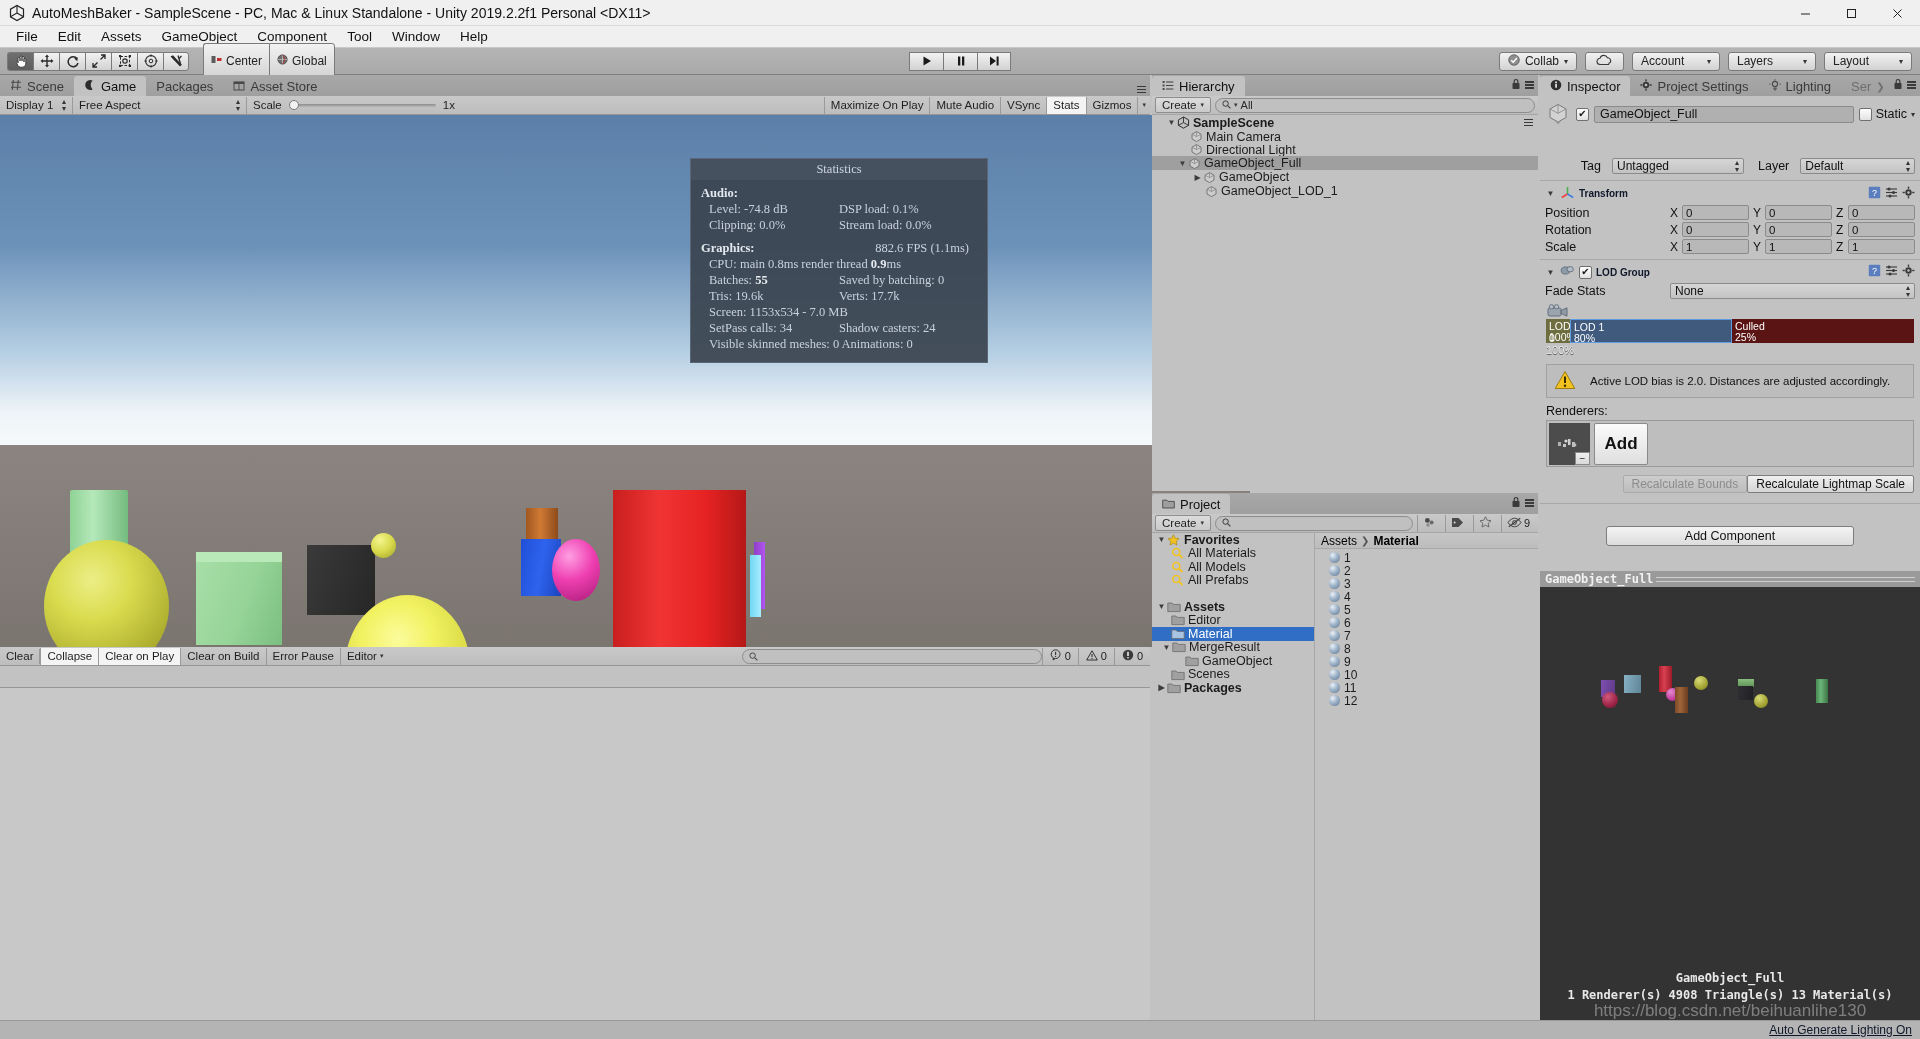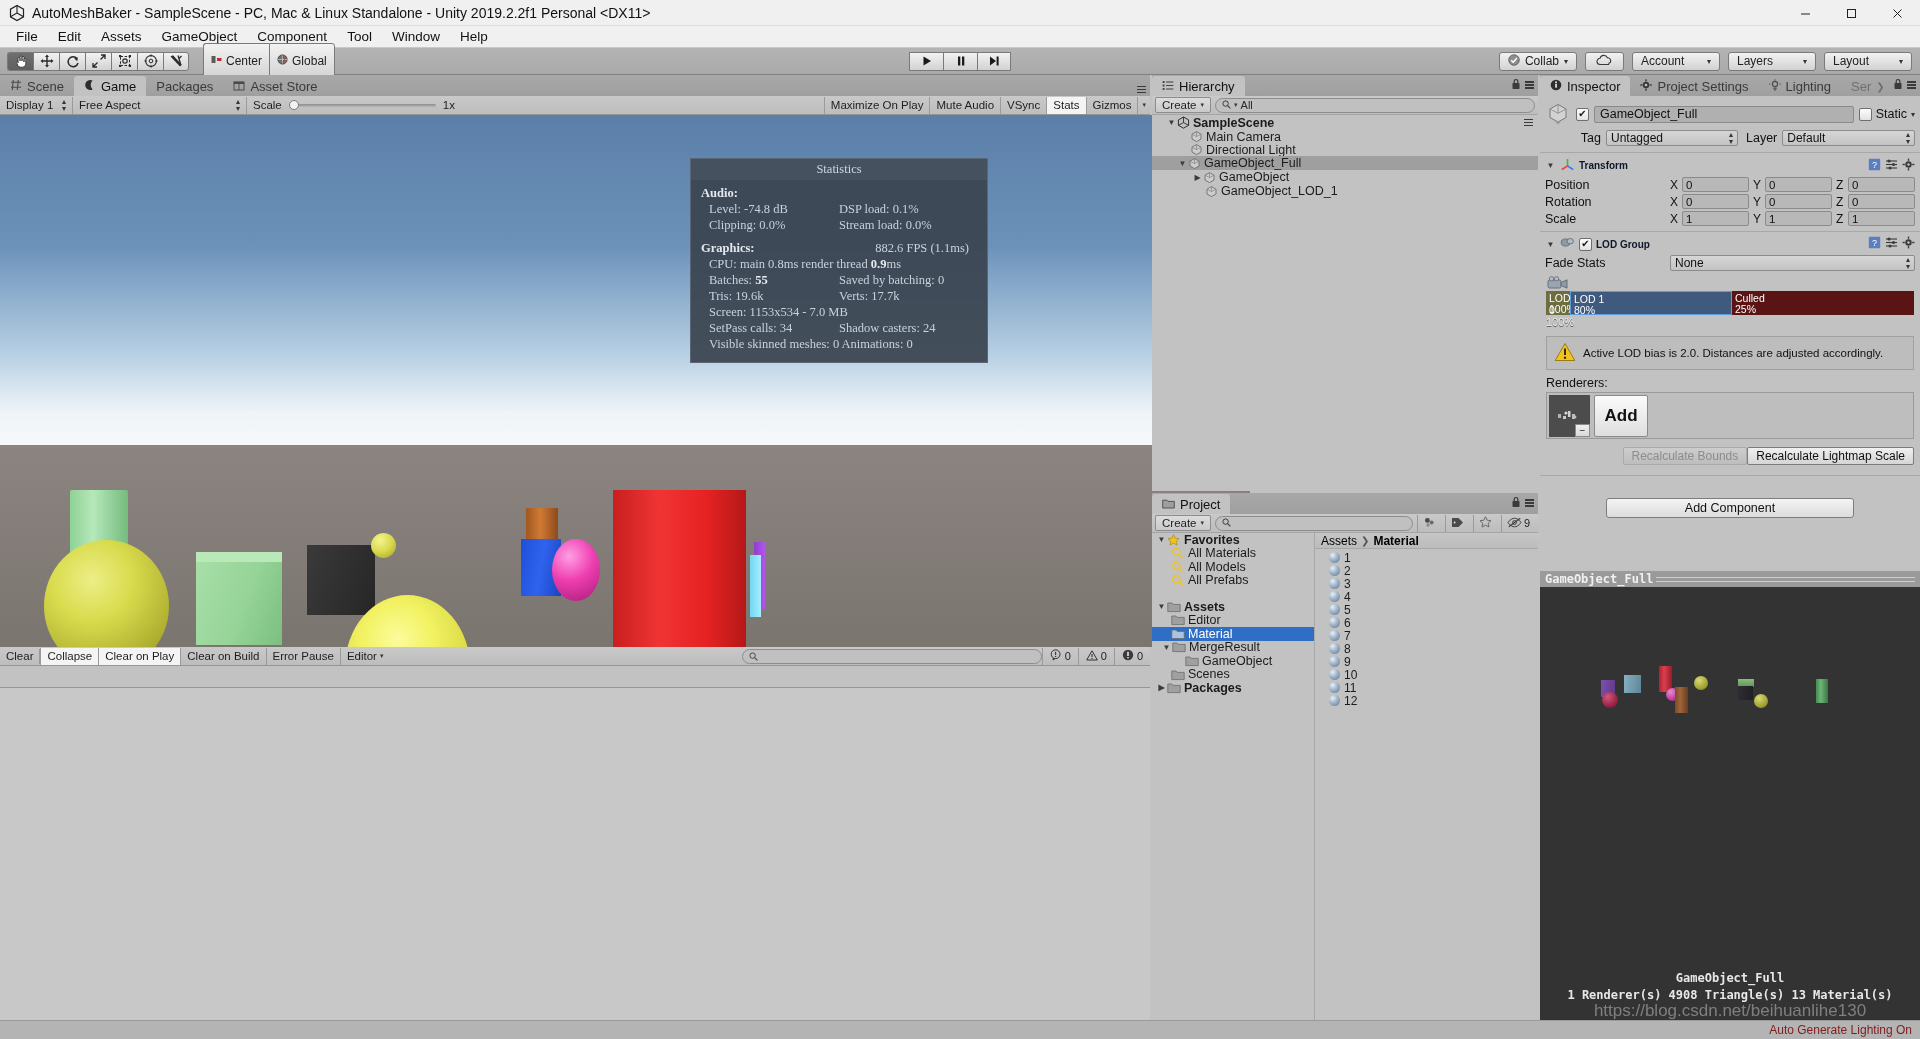--- a/index.html
+++ b/index.html
@@ -183,21 +183,21 @@
 
   
   #inspectorpanel { left:1540px; top:75px; width:380px; height:964px; }
   .insp-body { position:absolute; left:0; top:21px; width:380px; height:943px; background:#c2c2c2; overflow:hidden; }
   .insp-head { display:flex; align-items:center; padding:5px 5px 3px 5px; gap:5px; }
   .gocube { width:26px; height:26px; position:relative; }
   .cb { width:13px; height:13px; background:linear-gradient(#fdfdfd,#e2e2e2); border:1px solid #6f6f6f; border-radius:2px; display:flex; align-items:center; justify-content:center; }
   .cb.checked::after { content:"✔"; font-size:10px; color:#1b1b1b; line-height:1; }
   .namefield { flex:1; height:17px; background:#b0b0b0; border:1px solid #8b8b8b; border-radius:2px; font-size:12.5px; color:#111; display:flex; align-items:center; padding:0 5px; }
   .staticwrap { display:flex; align-items:center; gap:4px; font-size:12.5px; color:#111; }
-  .taglayer { display:flex; align-items:center; gap:5px; padding:0 5px 4px 5px; }
+  .taglayer { display:flex; align-items:center; gap:11px; padding:0 5px 4px 5px;margin-top:28px; }
   .lbl { font-size:12.5px; color:#111; }
   .dropdown { height:16px; background:linear-gradient(#d6d6d6,#c3c3c3); border:1px solid #8b8b8b; border-radius:2px; display:flex; align-items:center; padding:0 4px; font-size:12px; color:#111; }
   .dropdown .arrows { margin-left:auto; font-size:8px; line-height:7px; color:#333; }
   .sep { height:1px; background:#a8a8a8; margin:2px 0; }
 
   .comp-header { display:flex; align-items:center; gap:4px; padding:2px 5px; background:#c2c2c2; }
   .comp-title { font-weight:bold; font-size:10px; color:#0f172a; }
   .comp-icons { margin-left:auto; display:flex; align-items:center; gap:4px; }
   .prop-row { display:flex; align-items:center; padding:1px 5px; gap:0; }
   .prop-label { width:125px; font-size:12.5px; color:#111; }
@@ -211,21 +211,21 @@
   .lodbar { margin:1px 6px 0 6px; height:24px; display:flex; position:relative; border:none; }
   .lodseg { position:relative; overflow:hidden; font-size:10.5px; color:#fff; }
   .lodseg .l1 { position:absolute; left:3px; top:1px; }
   .lodseg .l2 { position:absolute; left:3px; top:12px; }
   .lod-0 { background:#6d6d3f; width:24px; }
   .lod-1 { background:#3f5a7d; border:1px solid #5f9be0; flex:1; }
   .lod-culled { background:#5a1414; width:182px; }
   .lodpct { margin:1px 0 0 6px; font-size:11px; color:#eaeaea; text-shadow:0 1px 0 #555; }
   .helpbox {
     margin:8px 6px 0 6px; min-height:30px; background:#bdbdbd; border:1px solid #a0a0a0;
-    display:flex; align-items:center; gap:7px; padding:5px 7px; font-size:11.5px; color:#111;
+    display:flex; align-items:center; gap:14px; padding:5px 7px; font-size:11.5px; color:#111;
   }
   .renderers-label { padding:6px 6px 2px 6px; font-size:12.5px; color:#111; }
   .renderbox { margin:0 6px; height:47px; background:#bebebe; border:1px solid #9a9a9a; display:flex; align-items:center; padding:2px; gap:4px; }
   .rthumb { width:41px; height:42px; background:#4c4c4c; position:relative; }
   .rthumb .minus { position:absolute; right:0; bottom:0; width:15px; height:13px; background:linear-gradient(#f0f0f0,#d8d8d8); border:1px solid #8a8a8a; display:flex; align-items:center; justify-content:center; font-size:10px; color:#222;}
   .addbtn { width:54px; height:42px; background:linear-gradient(#fbfbfb,#dedede); border:1px solid #8a8a8a; border-radius:2px; display:flex; align-items:center; justify-content:center; font-size:17px; font-weight:bold; color:#111; }
   .btnrow { display:flex; justify-content:flex-end; padding:8px 6px 0 6px; }
   .graybtn { height:18px; padding:0 8px; display:flex; align-items:center; font-size:12px; color:#8d8d8d; background:linear-gradient(#cdcdcd,#bdbdbd); border:1px solid #aaaaaa; border-radius:2px; }
   .normbtn { height:18px; padding:0 8px; display:flex; align-items:center; font-size:12px; color:#111; background:linear-gradient(#f0f0f0,#d5d5d5); border:1px solid #7d7d7d; border-radius:2px; }
   .addcomp { margin:22px auto 0; width:248px; height:20px; background:linear-gradient(#f4f4f4,#dcdcdc); border:1px solid #7d7d7d; border-radius:3px; display:flex; align-items:center; justify-content:center; font-size:12.5px; color:#111; }
@@ -234,21 +234,21 @@
   .previewpanel { position:absolute; left:0; bottom:0; width:380px; height:468px; background:#333333; }
   .preview-titlebar { height:16px; background:#9a9a9a; display:flex; align-items:center; padding:0 5px; position:relative; }
   .preview-title { font-size:12px; font-weight:bold; color:#f0f0f0; font-family:"DejaVu Sans Mono", monospace; z-index:2; background:#9a9a9a; padding-right:3px;}
   .grip { position:absolute; left:5px; right:5px; top:6px; height:5px; border-top:1px solid #cfcfcf; border-bottom:1px solid #cfcfcf; }
   .preview-3d { position:absolute; left:4px; top:18px; right:4px; height:332px; background:#333333; }
   .preview-footer { position:absolute; left:0; right:0; bottom:35px; text-align:center; color:#e8e8e8; font-family:"DejaVu Sans Mono", monospace; font-size:12px; font-weight:bold; line-height:17px; }
   .watermark { position:absolute; left:0; right:0; bottom:18px; text-align:center; color:rgba(190,190,190,0.55); font-size:17px; letter-spacing:0px; }
 
   
   .statusbar { position:absolute; left:0; bottom:0; width:1920px; height:19px; background:#b4b4b4; border-top:1px solid #9a9a9a; display:flex; align-items:center; justify-content:flex-end; padding-right:8px; }
-  .statustext { font-size:12px; color:#7f1d1d; }
+  .statustext { font-size:12px; color:#0f172a;text-decoration:underline; }
 
   .minitri { font-size:7px; color:#3a3a3a; }
   .dotmenu { display:flex; flex-direction:column; gap:1.5px; }
   .dotmenu i { display:block; width:9px; height:1.5px; background:#3a3a3a; }
 </style>
 </head>
 <body>
 
 <div class="app">
 

